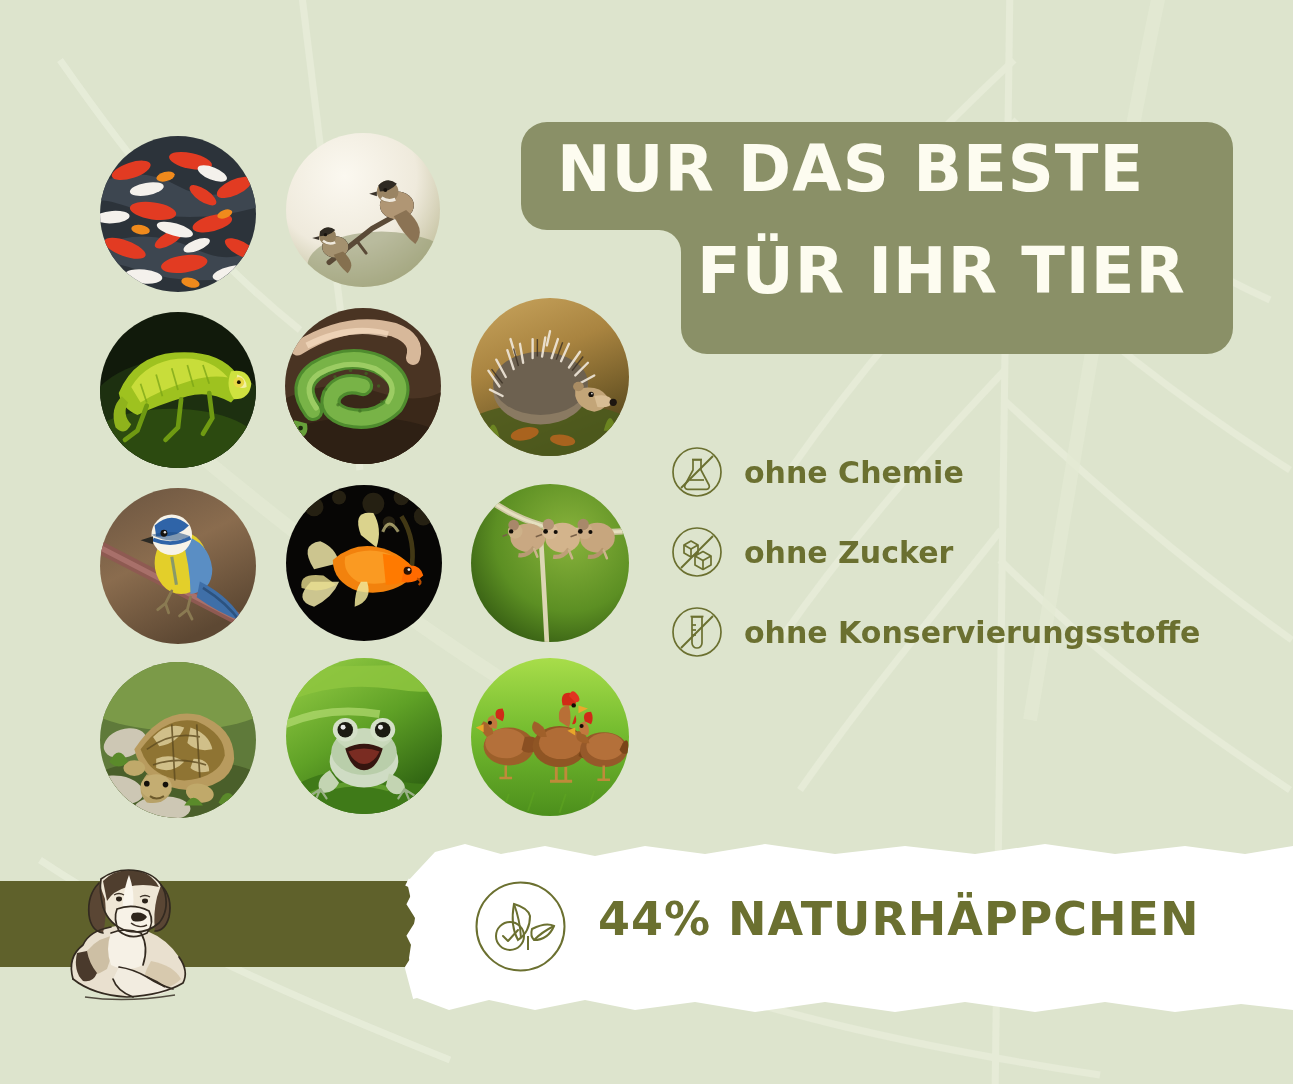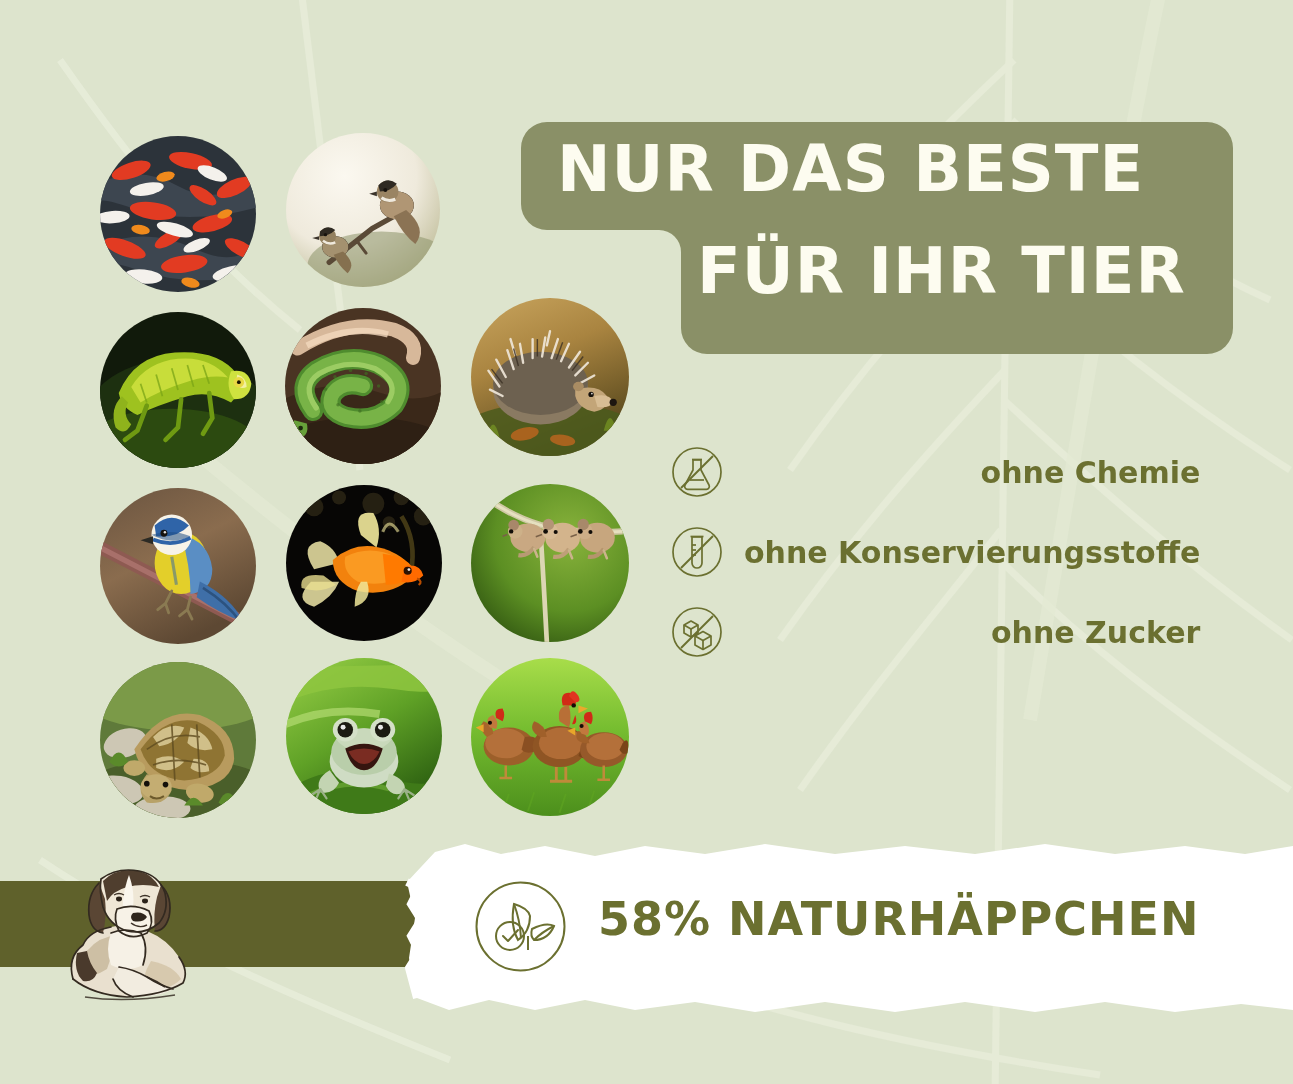--- a/index.html
+++ b/index.html
@@ -28,21 +28,21 @@
     position:absolute;color:#fdfcf0;
     font-family:"DejaVu Sans", sans-serif;
     font-weight:700;letter-spacing:1px;
     white-space:nowrap;
   }
   #headline-line-1{left:36px;top:10px;font-size:64px;}
   #headline-line-2{left:176px;top:112px;font-size:64px;}
 
   
   #feature-list{position:absolute;left:668px;top:432px;z-index:3;}
-  .feature-row{display:flex;align-items:center;height:80px;justify-content:space-between;}
+  .feature-row{display:flex;align-items:center;height:80px;}
   .feature-icon{width:58px;height:58px;flex:0 0 58px;margin-right:18px;}
   .feature-icon svg{display:block;width:100%;height:100%;}
   .feature-label{
     color:#6b7030;font-size:30px;font-weight:700;
     font-family:"DejaVu Sans", sans-serif;white-space:nowrap;
   }
 
   
   #olive-band{position:absolute;left:0;top:879px;width:1293px;height:90px;z-index:2;}
   #dog-illustration{position:absolute;left:55px;top:861px;width:190px;height:150px;z-index:4;}
@@ -548,47 +548,47 @@
           <path d="M13 45 L45 13" stroke-width="1.9"></path>
         </svg>
       </span>
       <span class="feature-label">ohne Chemie</span>
     </div>
 
     <div class="feature-row">
       <span class="feature-icon">
         <svg viewBox="0 0 58 58" fill="none" stroke="#6b7030" stroke-width="1.7">
           <circle cx="29" cy="29" r="24"></circle>
-          <path d="M24 14 h10 v26 a5 5 0 0 1 -10 0 Z" stroke-linejoin="round"></path>
-          <path d="M22.5 13.5 h13"></path>
-          <path d="M24 22 h4"></path>
-            <path d="M24 27 h4"></path>
-            <path d="M24 32 h4"></path>
-          <path d="M13 45 L45 13" stroke-width="1.9"></path>
-        </svg>
-      </span>
-      <span class="feature-label">ohne Konservierungsstoffe</span>
-    </div>
-
-    <div class="feature-row">
-      <span class="feature-icon">
-        <svg viewBox="0 0 58 58" fill="none" stroke="#6b7030" stroke-width="1.7">
-          <circle cx="29" cy="29" r="24"></circle>
           <g stroke-linejoin="round">
             <path d="M16 22 l7 -4 l7 4 v8 l-7 4 l-7 -4 Z"></path>
             <path d="M16 22 l7 4 l7 -4"></path>
               <path d="M23 26 v8"></path>
             <path d="M27 33 l8 -4.5 l8 4.5 v9 l-8 4.5 l-8 -4.5 Z"></path>
             <path d="M27 33 l8 4.5 l8 -4.5"></path>
               <path d="M35 37.5 v9"></path>
           </g>
           <path d="M13 45 L45 13" stroke-width="1.9"></path>
         </svg>
       </span>
       <span class="feature-label">ohne Zucker</span>
+    </div>
+
+    <div class="feature-row">
+      <span class="feature-icon">
+        <svg viewBox="0 0 58 58" fill="none" stroke="#6b7030" stroke-width="1.7">
+          <circle cx="29" cy="29" r="24"></circle>
+          <path d="M24 14 h10 v26 a5 5 0 0 1 -10 0 Z" stroke-linejoin="round"></path>
+          <path d="M22.5 13.5 h13"></path>
+          <path d="M24 22 h4"></path>
+            <path d="M24 27 h4"></path>
+            <path d="M24 32 h4"></path>
+          <path d="M13 45 L45 13" stroke-width="1.9"></path>
+        </svg>
+      </span>
+      <span class="feature-label">ohne Konservierungsstoffe</span>
     </div>
 
   </div>
 
   <svg id="olive-band" viewBox="0 0 1293 90" preserveAspectRatio="none">
     <path d="M0,2 H1148 l6,6 l-5,10 l8,12 l-4,14 l7,10 l-6,12 l5,12 l-9,10 H0 Z" fill="#5f612b"></path>
     <path d="M1140,2 l4,8 l-6,10 l7,12 l-5,14 l8,10 l-7,12 l6,12 l-8,8" fill="#5f612b"></path>
   </svg>
 
   <div id="dog-illustration">
@@ -654,16 +654,16 @@
         <circle cx="52.5" cy="52.5" r="44"></circle>
         <path d="M46 30 Q42 52 50 66 Q62 58 62 42 Q60 34 46 30 Z"></path>
         <path d="M46 30 Q52 46 53 64"></path>
         <path d="M64 55 Q78 48 86 52 Q80 66 66 66 Q62 62 64 55 Z"></path>
         <path d="M86 52 Q74 58 66 66"></path>
         <path d="M60 62 L60 76"></path>
         <circle cx="42" cy="62" r="14"></circle>
         <path d="M35 62 l5 5 l10 -11" stroke-linecap="round" stroke-linejoin="round"></path>
       </svg>
     </div>
-    <div id="natur-label">58% NATURHÄPPCHEN</div>
+    <div id="natur-label">44% NATURHÄPPCHEN</div>
   </div>
 
 </div>
 
 </body></html>

